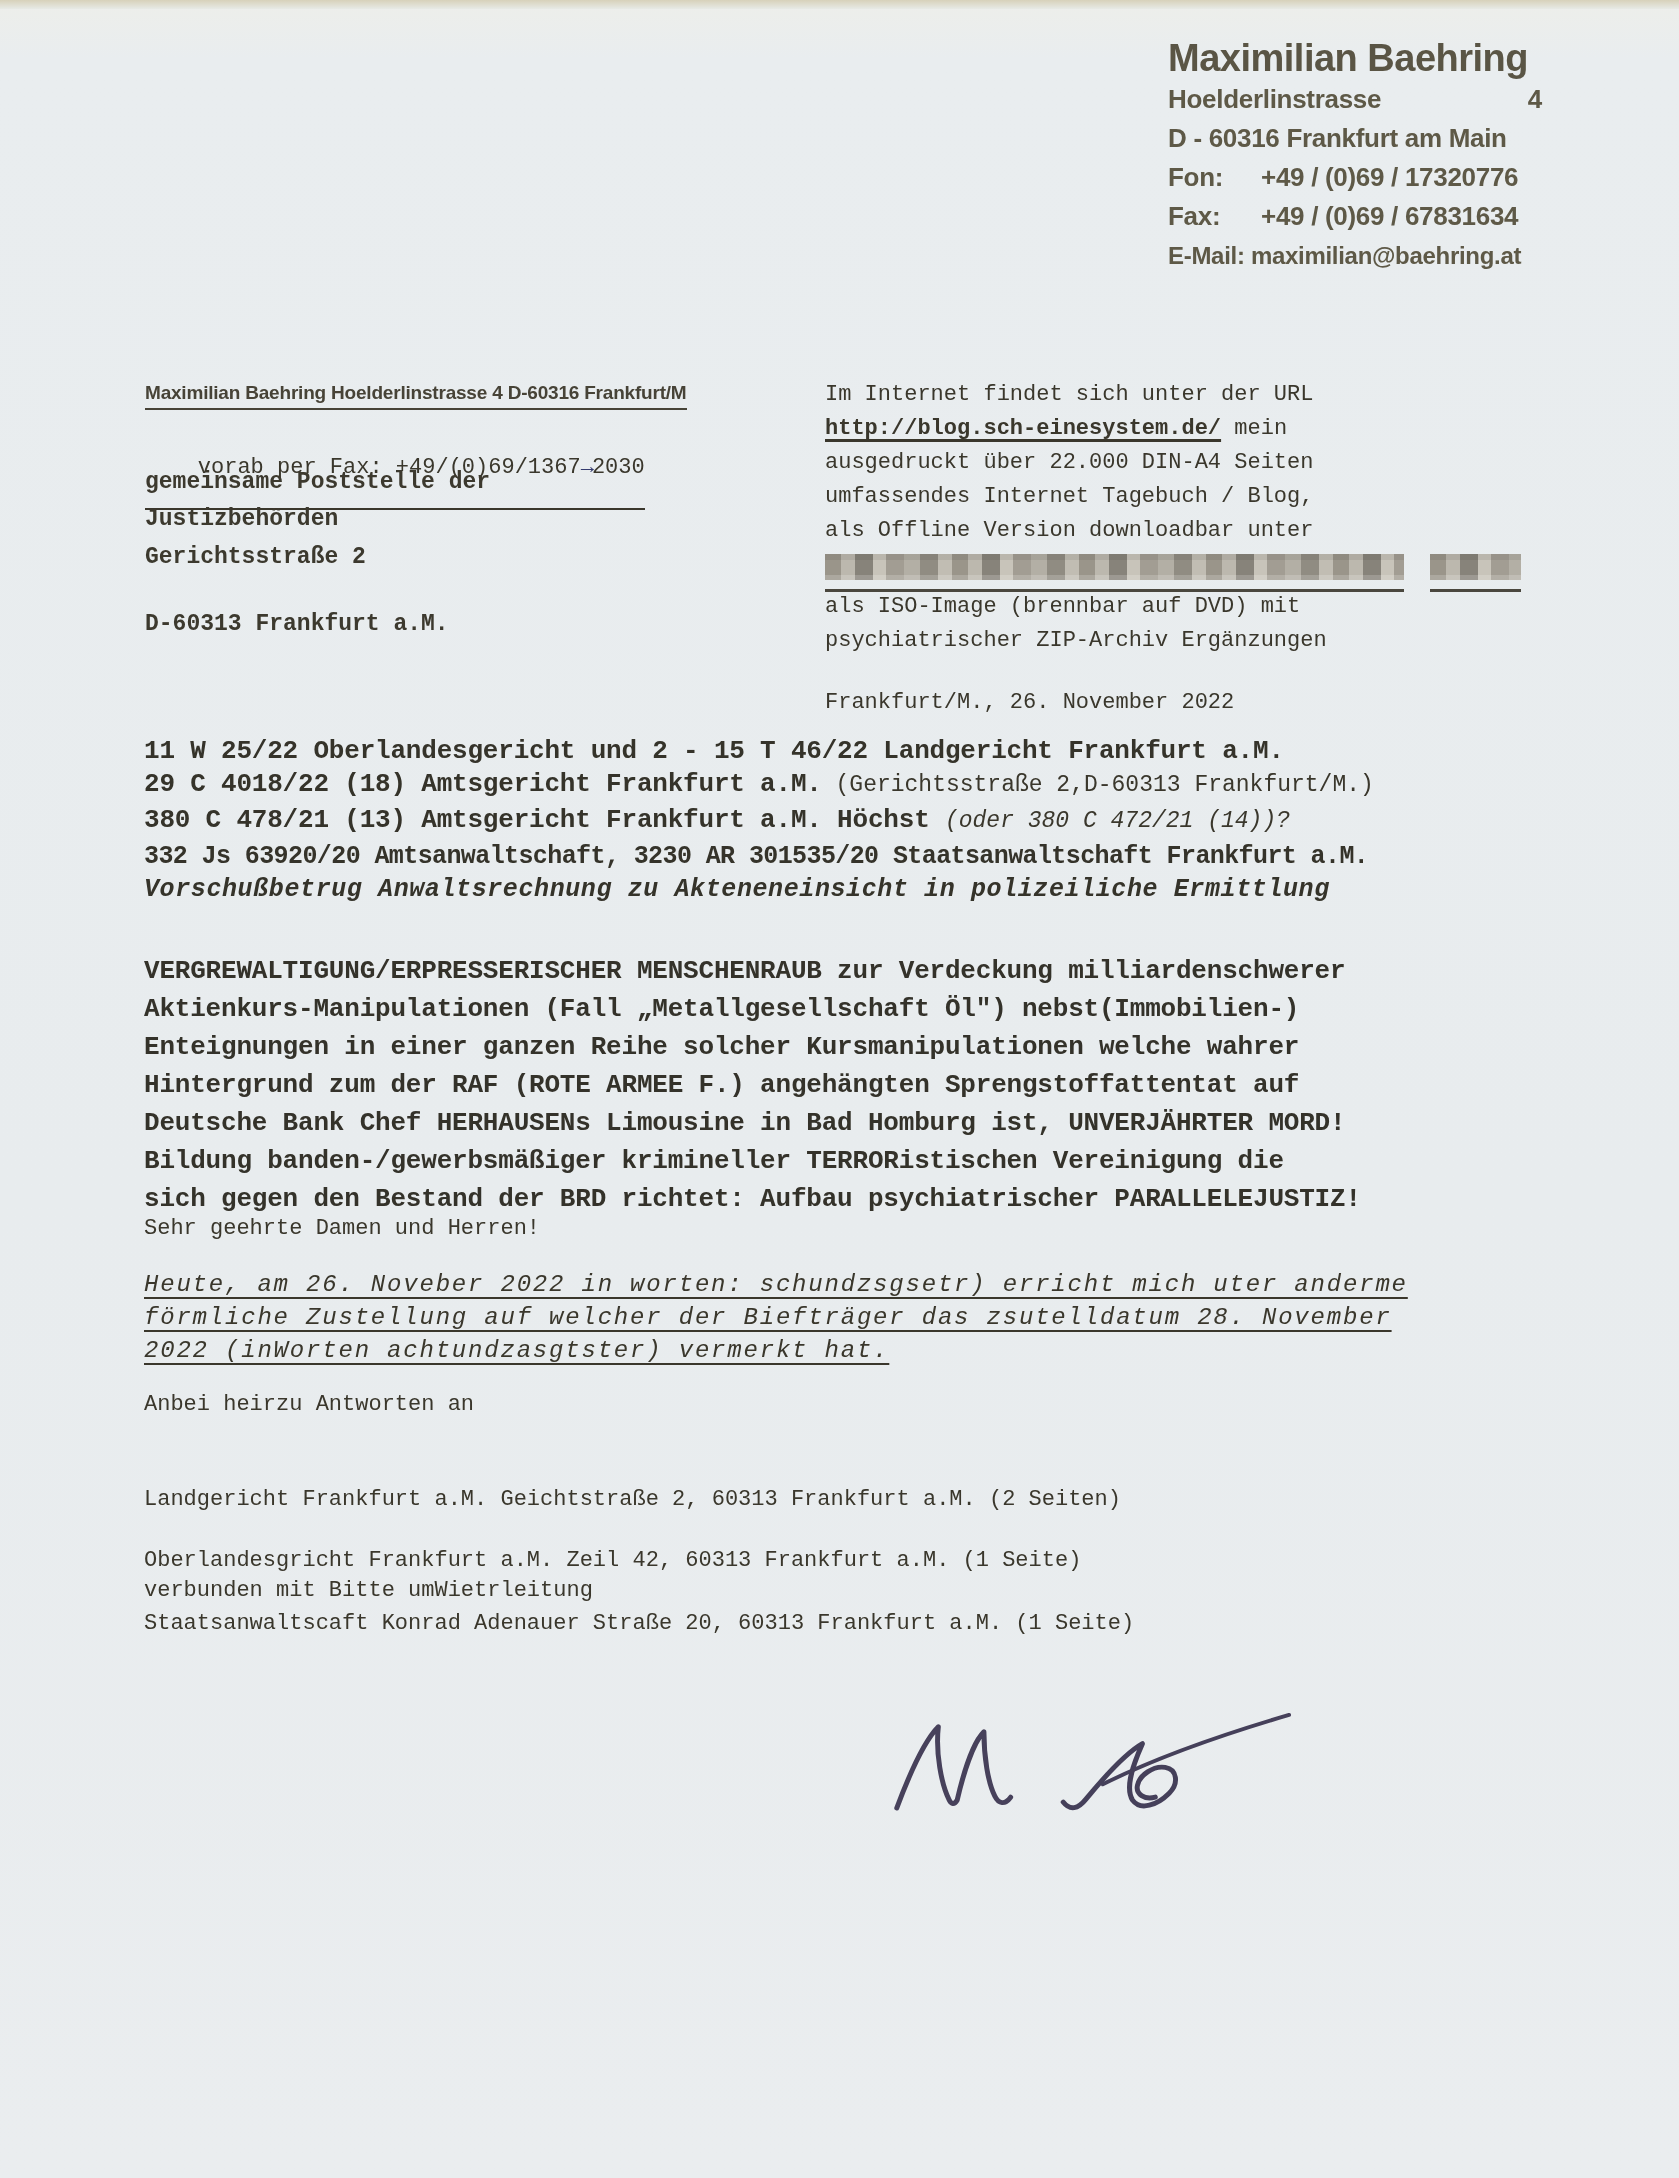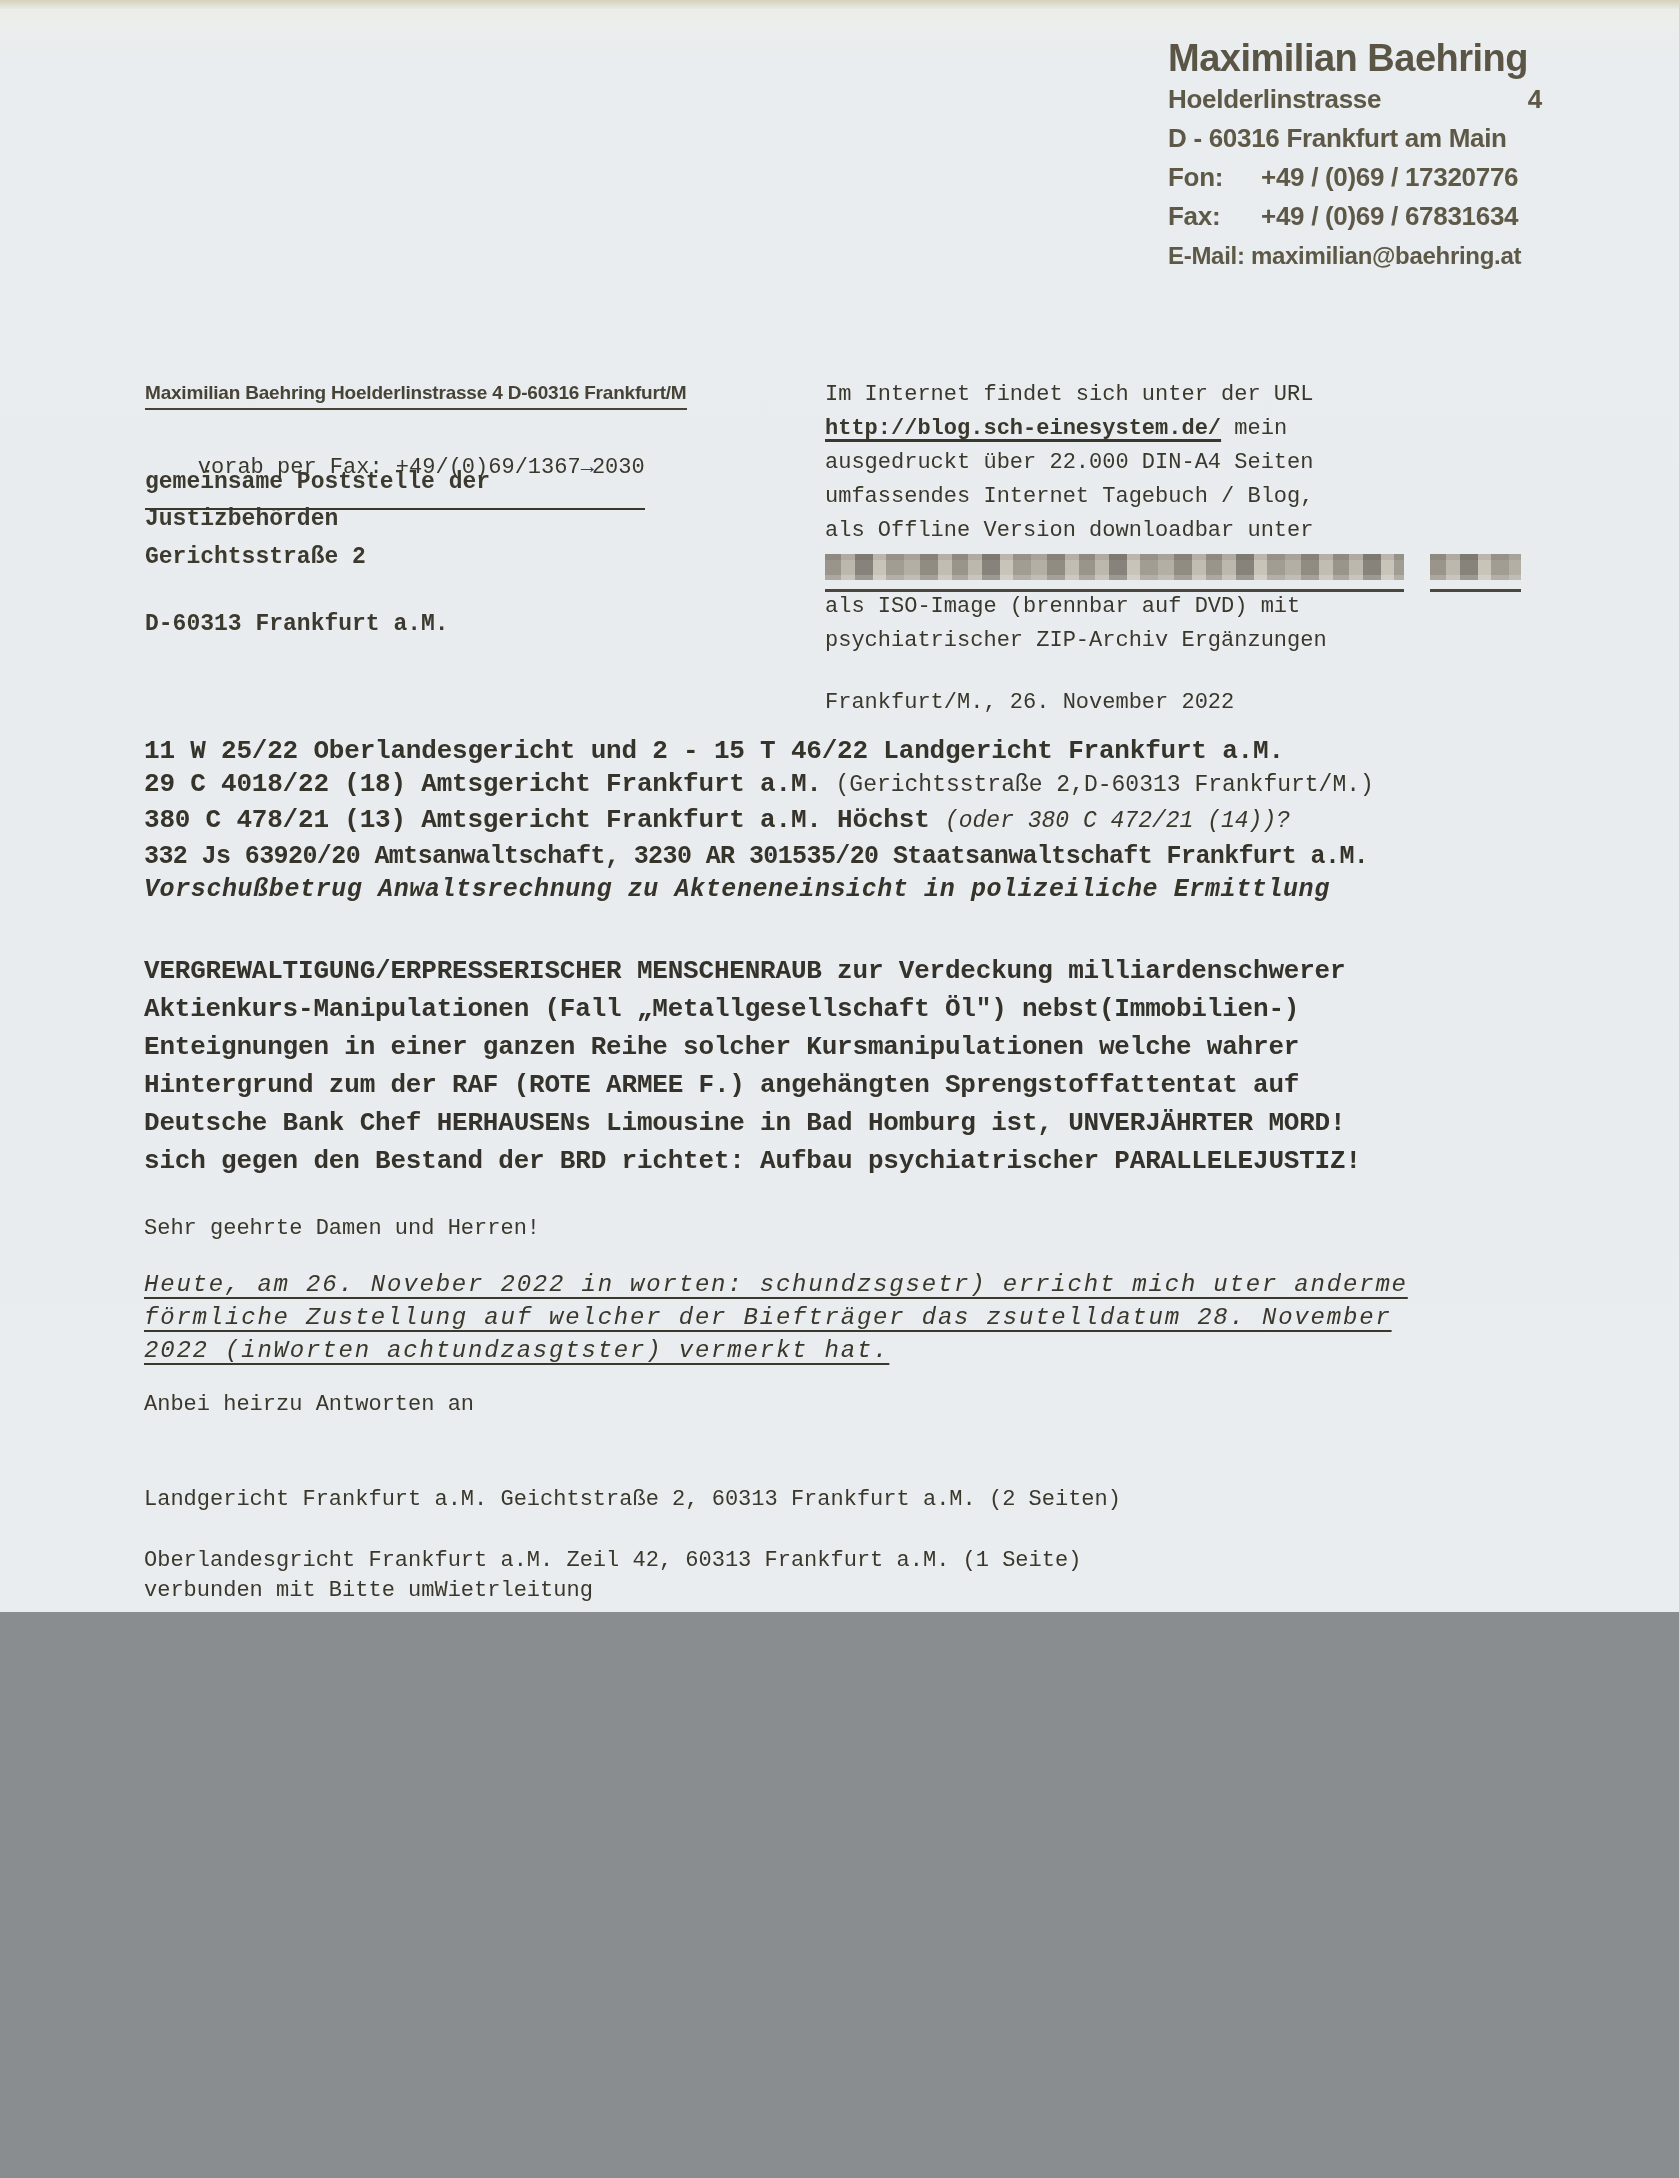--- a/index.html
+++ b/index.html
@@ -1,18 +1,18 @@
 <!DOCTYPE html>
 <html lang="de"><head>
 <meta charset="utf-8">
 <style>
   html,body{margin:0;padding:0;background:#8a8d8f;}
   .page{
     position:relative;
-    width:1679px;height:1612px;
+    width:1679px;height:2178px;
     margin:0 auto;
     background:linear-gradient(180deg,#edeeea 0px,#e9edef 59px,#e8ecee 55%,#eaedef 100%);
     overflow:hidden;
     font-family:"Liberation Mono",monospace;
     color:#3a372c;
   }
   .scan-edge{position:absolute;top:0;left:0;right:0;height:9px;
     background:linear-gradient(180deg,#d7d1ba,#e7eae6);}
   .line{white-space:pre;}
 
@@ -142,20 +142,21 @@
     <div class="line c-bold-2">332 Js 63920/20 Amtsanwaltschaft, 3230 AR 301535/20 Staatsanwaltschaft Frankfurt a.M.</div>
     <div class="line subject">Vorschußbetrug Anwaltsrechnung zu Akteneneinsicht in polizeiliche Ermittlung</div>
   </div>
 
   <div class="accusation">
     <div class="line">VERGREWALTIGUNG/ERPRESSERISCHER MENSCHENRAUB zur Verdeckung milliardenschwerer</div>
     <div class="line">Aktienkurs-Manipulationen (Fall „Metallgesellschaft Öl") nebst(Immobilien-)</div>
     <div class="line">Enteignungen in einer ganzen Reihe solcher Kursmanipulationen welche wahrer</div>
     <div class="line">Hintergrund zum der RAF (ROTE ARMEE F.) angehängten Sprengstoffattentat auf</div>
     <div class="line">Deutsche Bank Chef HERHAUSENs Limousine in Bad Homburg ist, UNVERJÄHRTER MORD!</div>
+    <div class="line">Bildung banden-/gewerbsmäßiger krimineller TERRORistischen Vereinigung die</div>
     <div class="line">sich gegen den Bestand der BRD richtet: Aufbau psychiatrischer PARALLELEJUSTIZ!</div>
   </div>
 
   <div class="greeting">Sehr geehrte Damen und Herren!</div>
 
   <div class="body-underlined">
     <div class="line"><span class="u">Heute, am 26. Noveber 2022 in worten: schundzsgsetr) erricht mich uter anderme</span></div>
     <div class="line"><span class="u">förmliche Zustellung auf welcher der Biefträger das zsutelldatum 28. November</span></div>
     <div class="line"><span class="u">2022 (inWorten achtundzasgtster) vermerkt hat.</span></div>
   </div>

